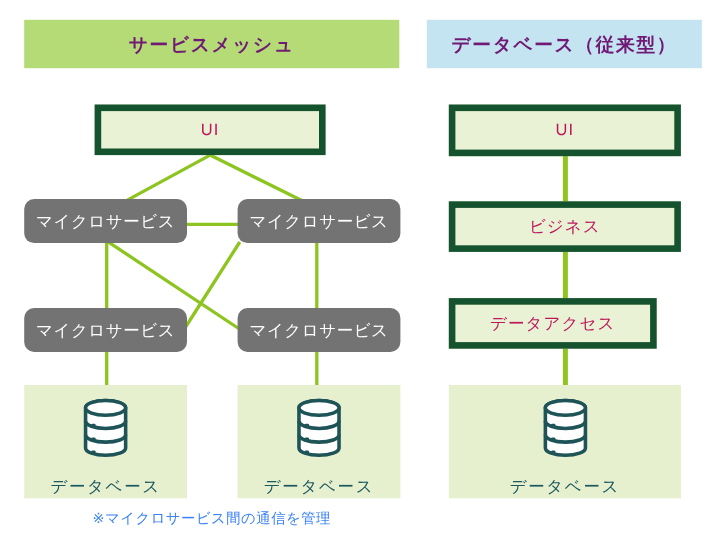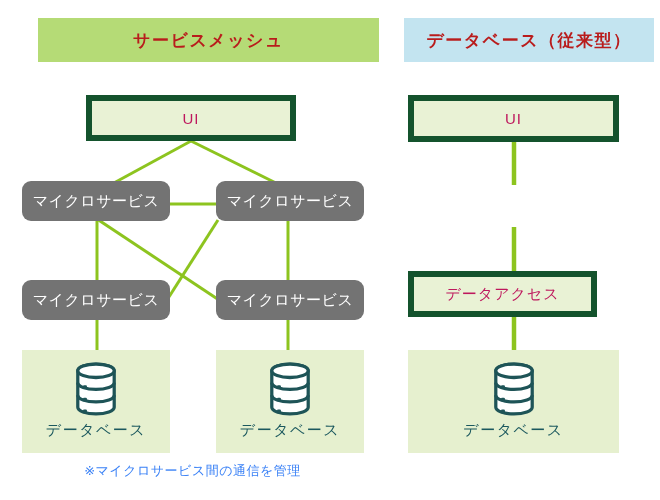--- a/index.html
+++ b/index.html
@@ -23,23 +23,22 @@
   .header {
     position: absolute;
     top: 18px;
     height: 44px;
     display: flex;
     align-items: center;
     justify-content: center;
     font-size: 17px;
     font-weight: bold;
     letter-spacing: 1.5px;
-    color: #b91c1c;
+    color: #701a75;
     z-index: 2;
-    margin-left: 16px;
   }
   .header-left  { left: 22px;  width: 341px; background: #b5db76; }
   .header-right { left: 388px; width: 250px; background: #c3e4f0; }
 
   .lightbox {
     position: absolute;
     background: #e9f2d5;
     border: 6px solid #14532d;
     box-sizing: border-box;
     display: flex;
@@ -85,21 +84,21 @@
     flex-direction: column;
     align-items: center;
     z-index: 2;
   }
   .db-l1 { left: 22px;  width: 148px; }
   .db-l2 { left: 216px; width: 148px; }
   .db-r  { left: 408px; width: 211px; }
 
   .dbicon { width: 46px; height: 56px; }
   .dblabel {
-    margin-top: 4px;
+    margin-top: 16px;
     font-size: 15px;
     letter-spacing: 1.5px;
     color: #1b585e;
   }
   .note {
     position: absolute;
     left: 22px;
     top: 462px;
     width: 341px;
     text-align: center;
@@ -165,20 +164,21 @@
       <rect x="10.5" y="25" width="4" height="4" rx="1" fill="#1e5457"></rect>
       <rect x="10.5" y="38" width="4" height="4" rx="1" fill="#1e5457"></rect>
       <rect x="10.5" y="50.5" width="4" height="4" rx="1" fill="#1e5457"></rect>
     </svg>
     <div class="dblabel">データベース</div>
   </div>
 
   <div class="note">※マイクロサービス間の通信を管理</div>
 
   <div class="lightbox ui-right">UI</div>
+  <div class="lightbox biz">ビジネス</div>
   <div class="lightbox da">データアクセス</div>
 
   <div class="dbarea db-r">
     <svg class="dbicon" viewBox="0 0 48 58">
       <path d="M5 10 A19 7 0 0 1 43 10 L43 48 A19 7 0 0 1 5 48 Z" fill="#ffffff" stroke="#1e5457" stroke-width="3.4"></path>
       <ellipse cx="24" cy="10" rx="19" ry="7" fill="#ffffff" stroke="#1e5457" stroke-width="3.4"></ellipse>
       <path d="M5 22.5 A19 7 0 0 0 43 22.5" fill="none" stroke="#1e5457" stroke-width="3.4"></path>
       <path d="M5 35.5 A19 7 0 0 0 43 35.5" fill="none" stroke="#1e5457" stroke-width="3.4"></path>
       <rect x="10.5" y="25" width="4" height="4" rx="1" fill="#1e5457"></rect>
       <rect x="10.5" y="38" width="4" height="4" rx="1" fill="#1e5457"></rect>

